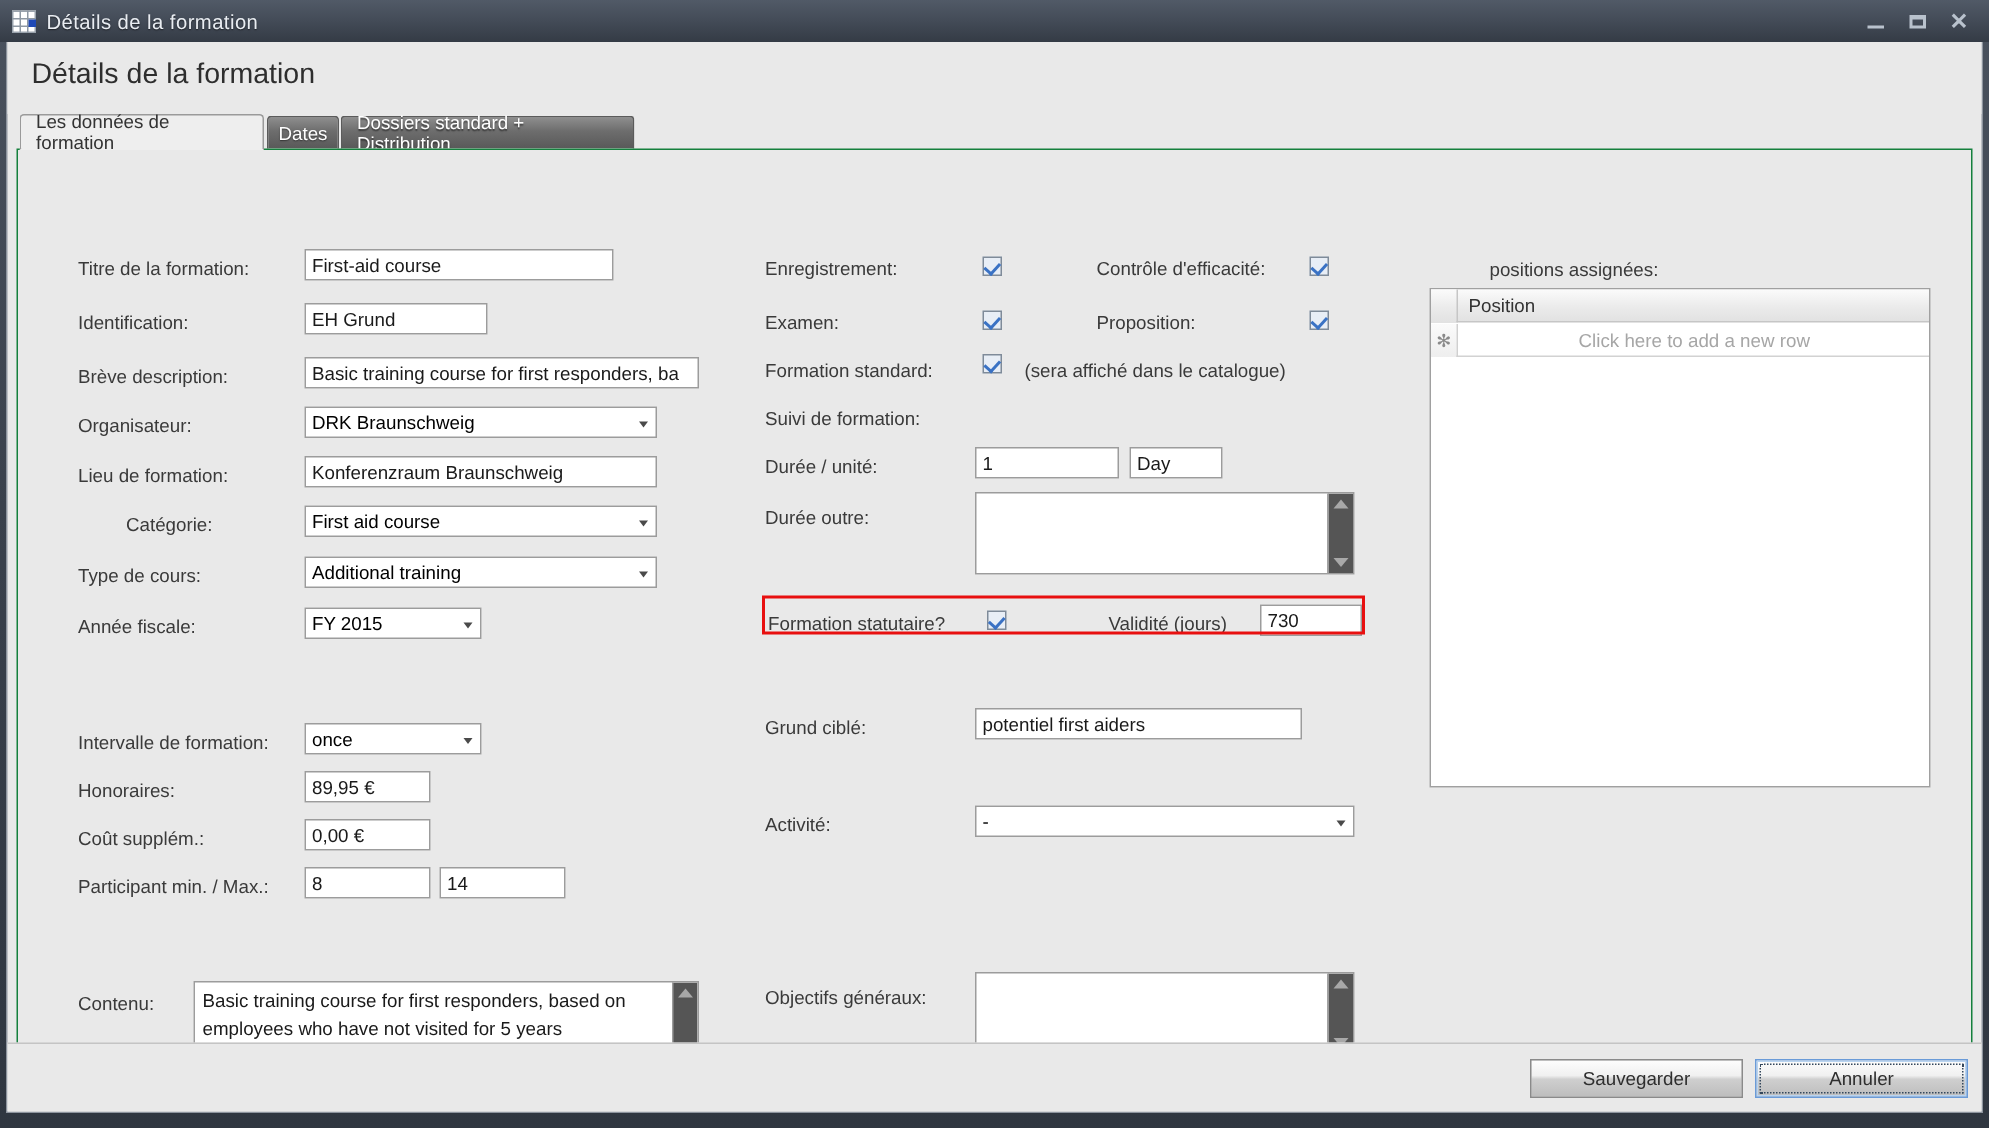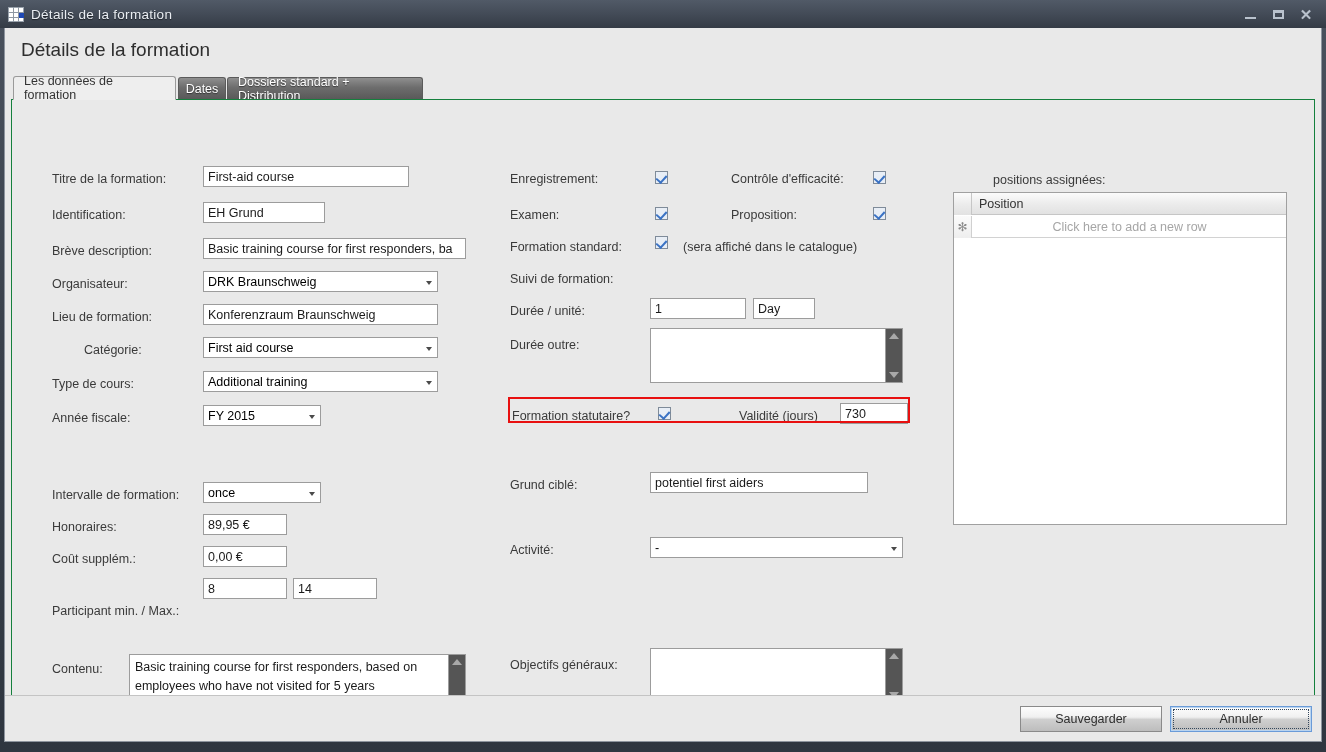--- a/index.html
+++ b/index.html
@@ -309,21 +309,21 @@
         <span>once</span>
         <span class="arrow"></span>
       </div>
 
       <div class="lbl" style="left:40px; top:420px;">Honoraires:</div>
       <div class="tf" style="left:191px; top:414px; width:84px;">89,95 €</div>
 
       <div class="lbl" style="left:40px; top:452px;">Coût supplém.:</div>
       <div class="tf" style="left:191px; top:446px; width:84px;">0,00 €</div>
 
-      <div class="lbl" style="left:40px; top:484px;margin-top:20px;">Participant min. / Max.:</div>
+      <div class="lbl" style="left:40px; top:484px;">Participant min. / Max.:</div>
       <div class="tf" style="left:191px; top:478px; width:84px;">8</div>
       <div class="tf" style="left:281px; top:478px; width:84px;">14</div>
 
       <div class="lbl" style="left:40px; top:562px;">Contenu:</div>
       <div class="ta" style="left:117px; top:554px; width:337px; height:55px;">
         <span style="display:block;width:300px;">Basic training course for first responders, based on employees who have not visited for 5 years</span>
         <div class="sb">
           <span class="up"></span>
           <span class="dn"></span>
         </div>

